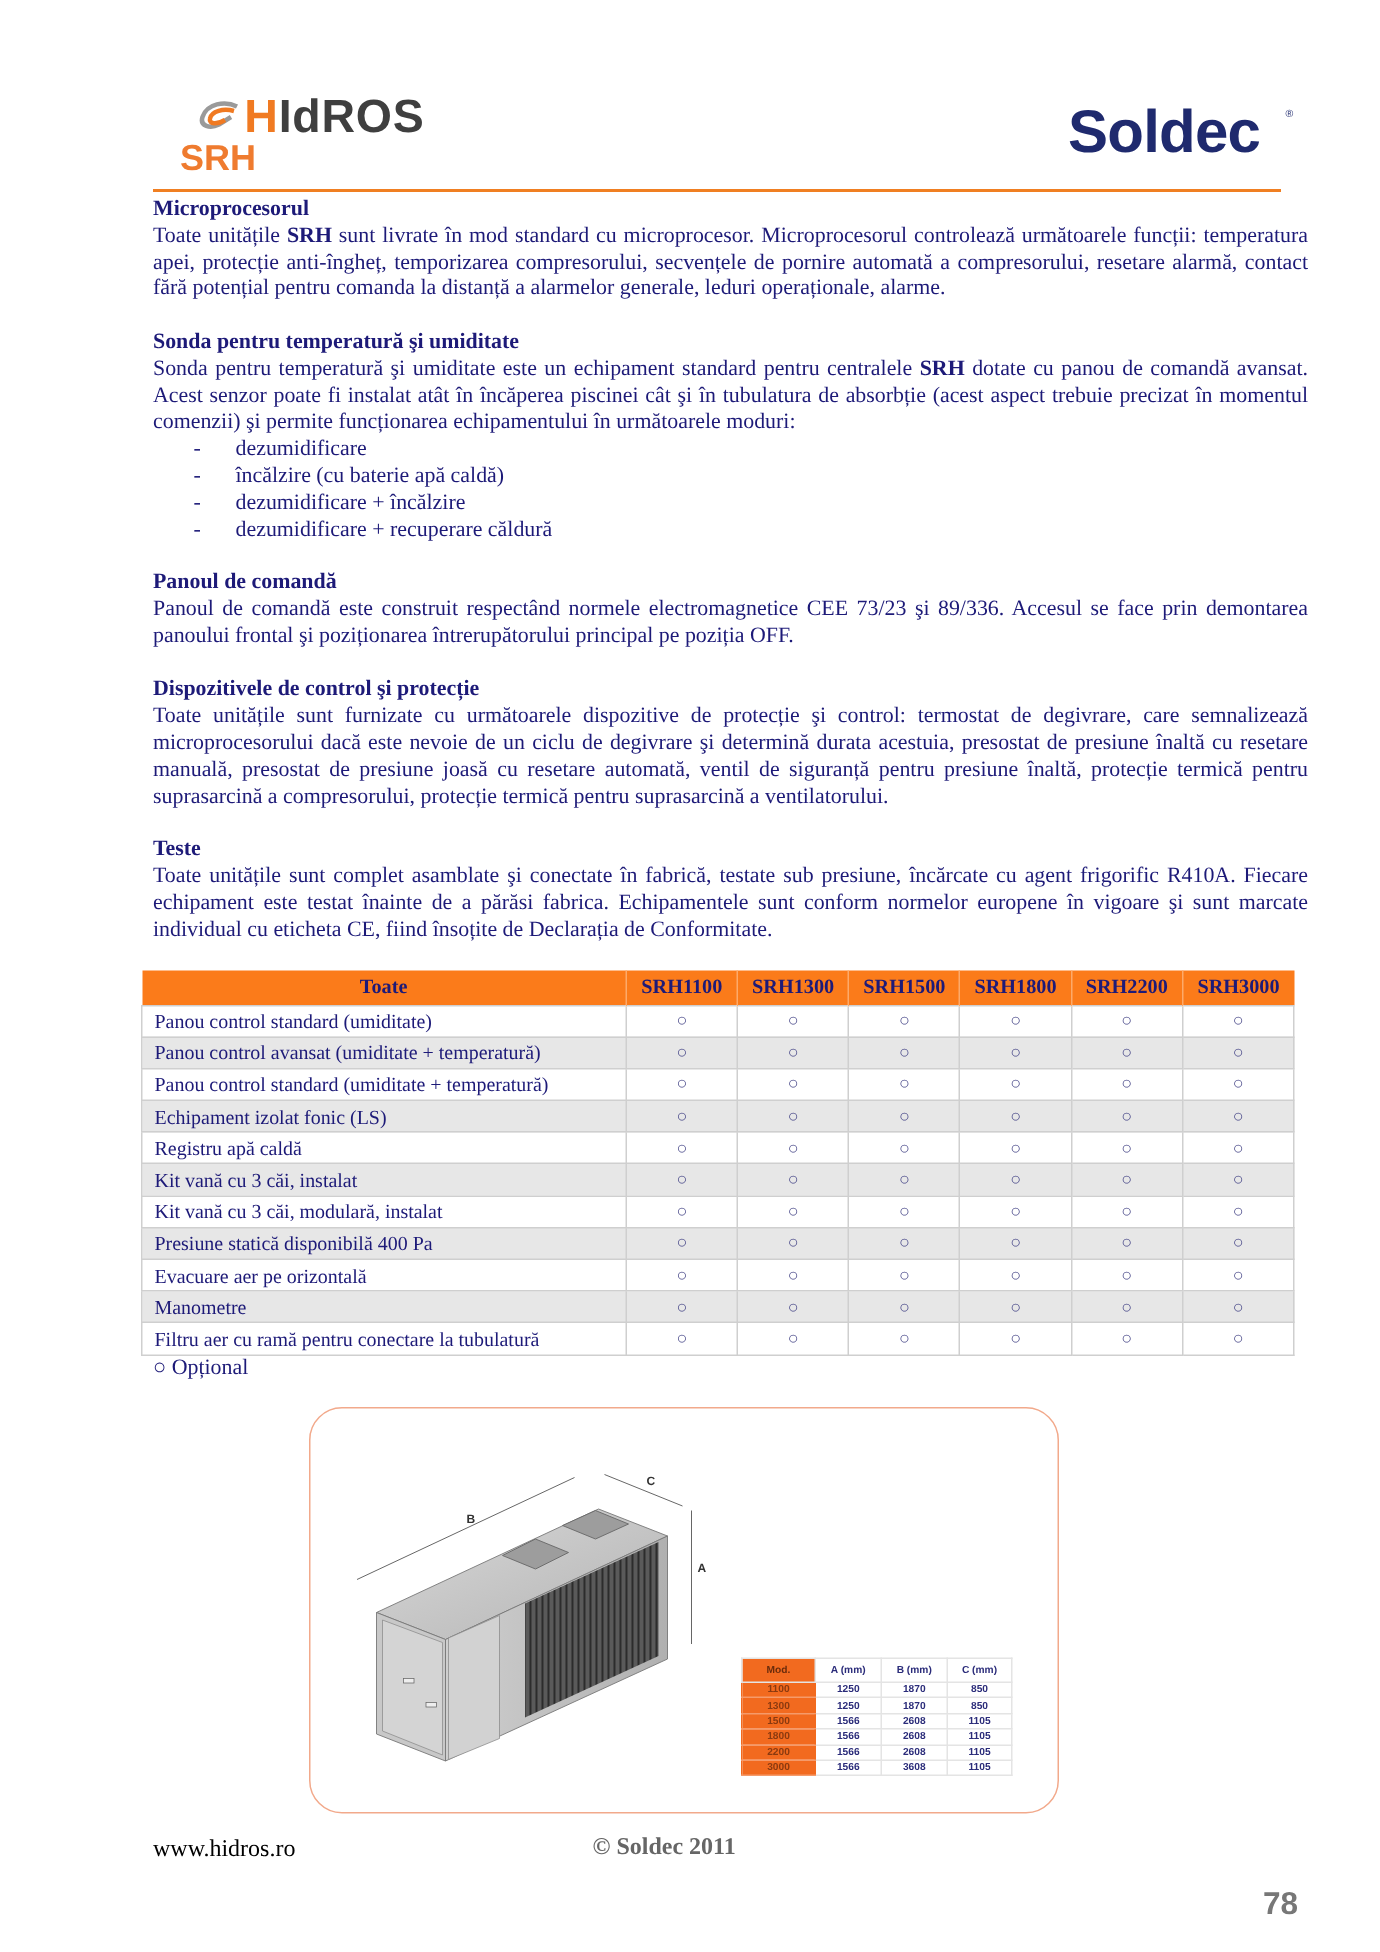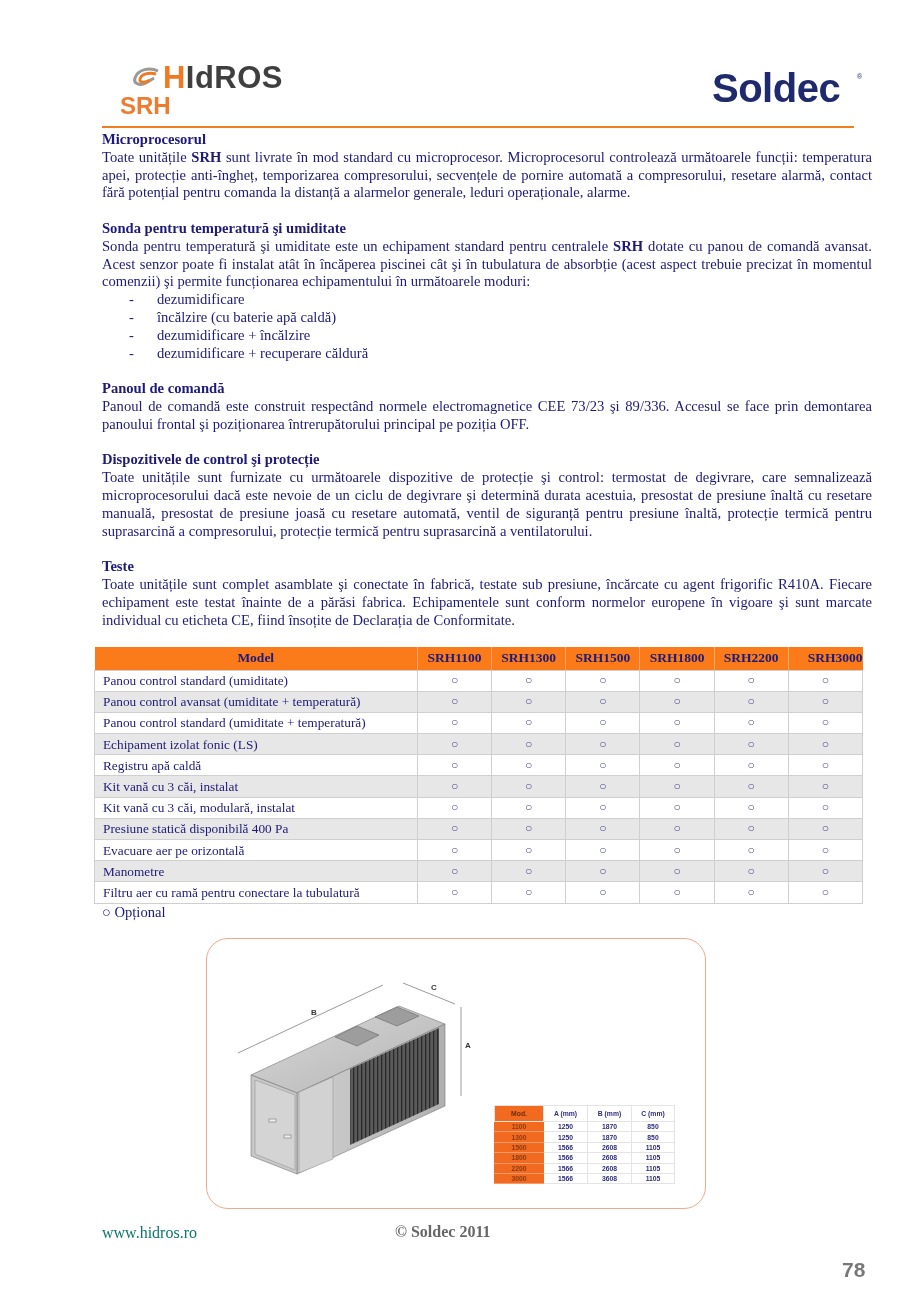--- a/index.html
+++ b/index.html
@@ -21,36 +21,36 @@
   .section { margin-bottom: 17.8px; }
   .section h2 { font-size: 14.6px; font-weight: bold; line-height: 17.8px; }
   .section p { text-align: justify; }
   .section p b { font-weight: bold; }
   .bullets { list-style: none; }
   .bullets li { display: flex; line-height: 17.8px; }
   .bullets .dash { width: 55px; padding-left: 27px; }
 
   .spec-table { position: absolute; left: 94px; top: 647px; width: 769px; border-collapse: collapse; font-size: 13.3px; table-layout: fixed; }
   .spec-table th { background: #fb7b1a; color: #1d1a78; font-weight: bold; height: 23px; text-align: center; border-right: 1px solid #fdaa6a; font-size: 13.5px; }
-  .spec-table th:last-child { border-right: none; text-align: right; }
+  .spec-table th:last-child { border-right: none; }
   .spec-table td { height: 21.2px; border: 1px solid #cfcfcf; padding: 0 8px; line-height: 19px; }
   .spec-table td.opt { text-align: center; font-size: 12px; color: #4a4a8a; padding: 0; }
   .spec-table tr:nth-child(even) td { background: #e7e7e7; }
   .col-model { width: 323px; }
   .legend { position: absolute; left: 102px; top: 904px; font-size: 14.6px; }
 
   .figure-box { position: absolute; left: 206px; top: 938px; width: 500px; height: 271px; border: 1px solid #f2a98b; border-radius: 22px; }
   .unit-svg { position: absolute; left: 18px; top: 12px; }
   .dim-table { position: absolute; left: 287px; top: 166px; border-collapse: collapse; font-family: "Liberation Sans", "DejaVu Sans", sans-serif; font-size: 6.8px; font-weight: bold; color: #2b2c7a; table-layout: fixed; }
   .dim-table td, .dim-table th { height: 10.4px; text-align: center; border: 1px solid #e4e4e4; padding: 0; }
   .dim-table th { font-weight: bold; color: #2b2c7a; background: #fff; height: 16px; }
   .dim-table th.mod { background: #f26a1f; color: #6b2c0c; }
   .dim-table td.mod { background: #f26a1f; color: #8a3a10; border-color: #f26a1f; border-bottom: 1px solid #f59a6a; }
 
-  .footer-url { position: absolute; left: 102px; top: 1224px; font-size: 16px; color: #0f766e; }
+  .footer-url { position: absolute; left: 102px; top: 1224px; font-size: 16px; color: #000000; }
   .footer-copy { position: absolute; left: 395px; top: 1223px; font-size: 16px; color: #666; font-weight: bold; }
   .page-number { position: absolute; left: 842px; top: 1222px; font-family: "Liberation Sans", "DejaVu Sans", sans-serif; font-weight: bold; font-size: 21px; color: #777; margin-top: 36px; }
 </style>
 </head>
 <body>
 
 <div class="hidros-logo">
   <svg class="hidros-swoosh" viewBox="0 0 30 22" width="30" height="22">
     <path d="M26 5 C18 1, 6 3, 3 12 C1 18, 8 20, 14 17 L22 12" fill="none" stroke="#9a9a9a" stroke-width="3"></path>
     <path d="M24 8 C17 6, 9 8, 8 13 C7 17, 13 17, 18 14" fill="none" stroke="#f07a22" stroke-width="3"></path>
@@ -114,21 +114,21 @@
       <col class="col-model">
       <col>
       <col>
       <col>
       <col>
       <col>
       <col>
     </colgroup>
   <thead>
     <tr>
-      <th>Model</th>
+      <th>Toate</th>
       <th>SRH1100</th>
       <th>SRH1300</th>
       <th>SRH1500</th>
       <th>SRH1800</th>
       <th>SRH2200</th>
       <th>SRH3000</th>
     </tr>
   </thead>
   <tbody id="options-body">
       <tr>

